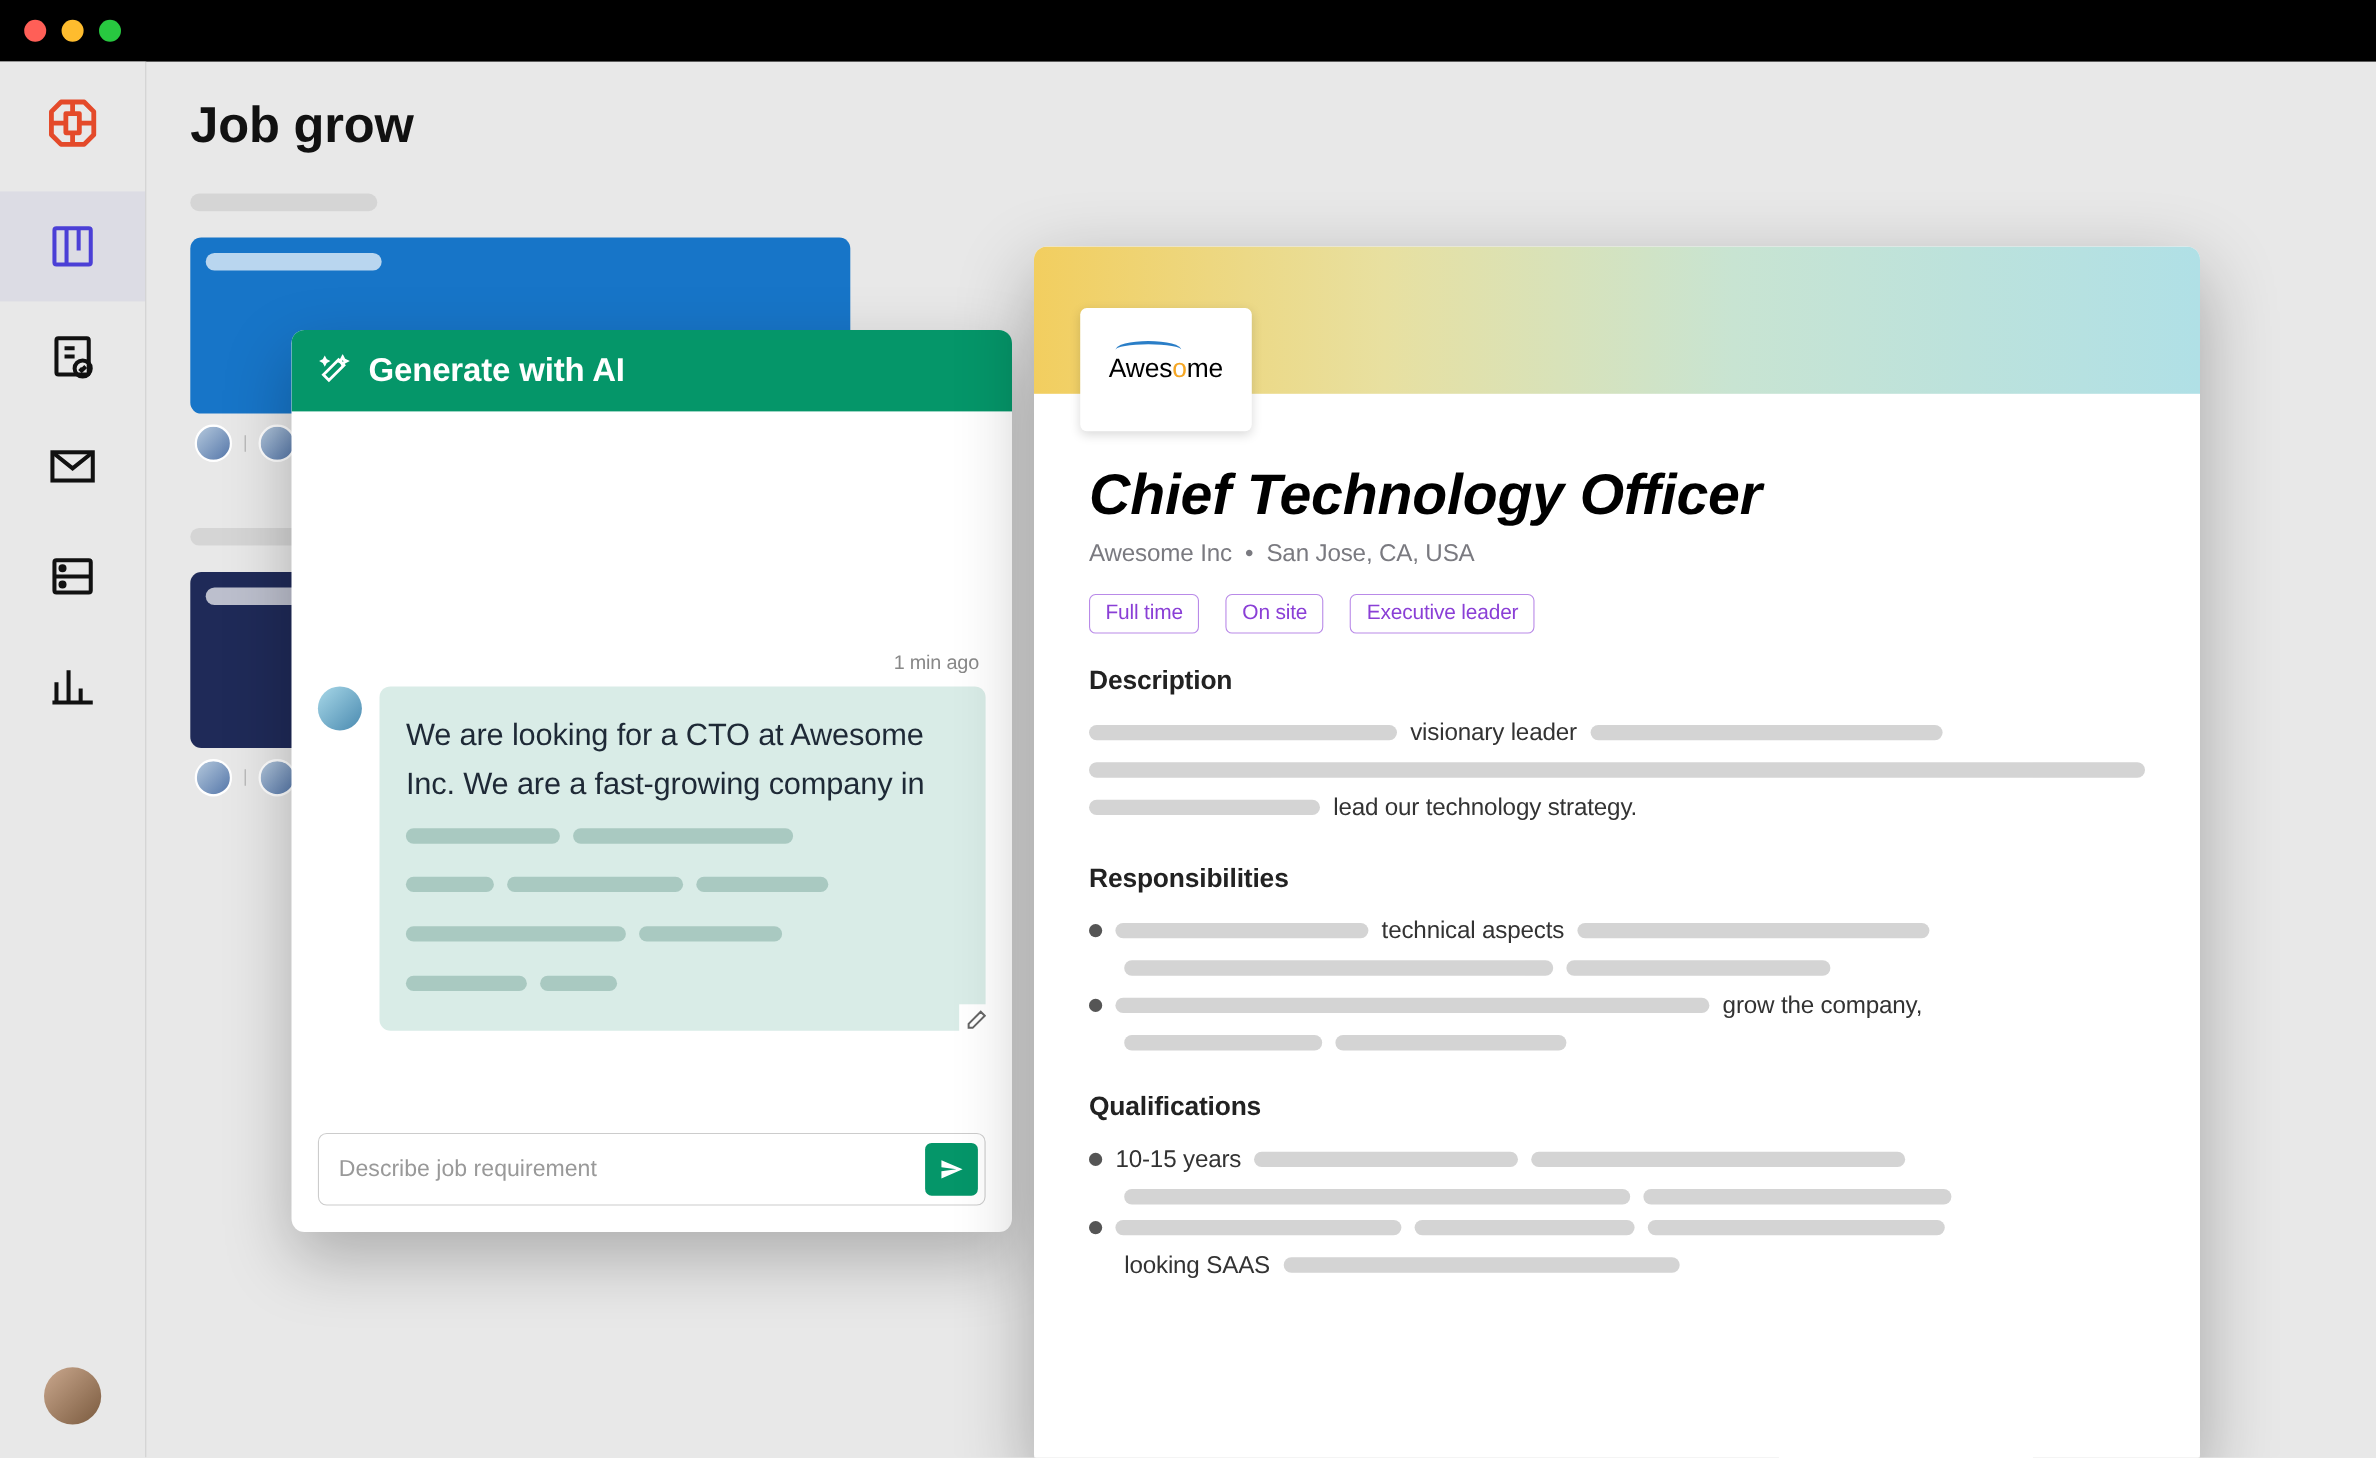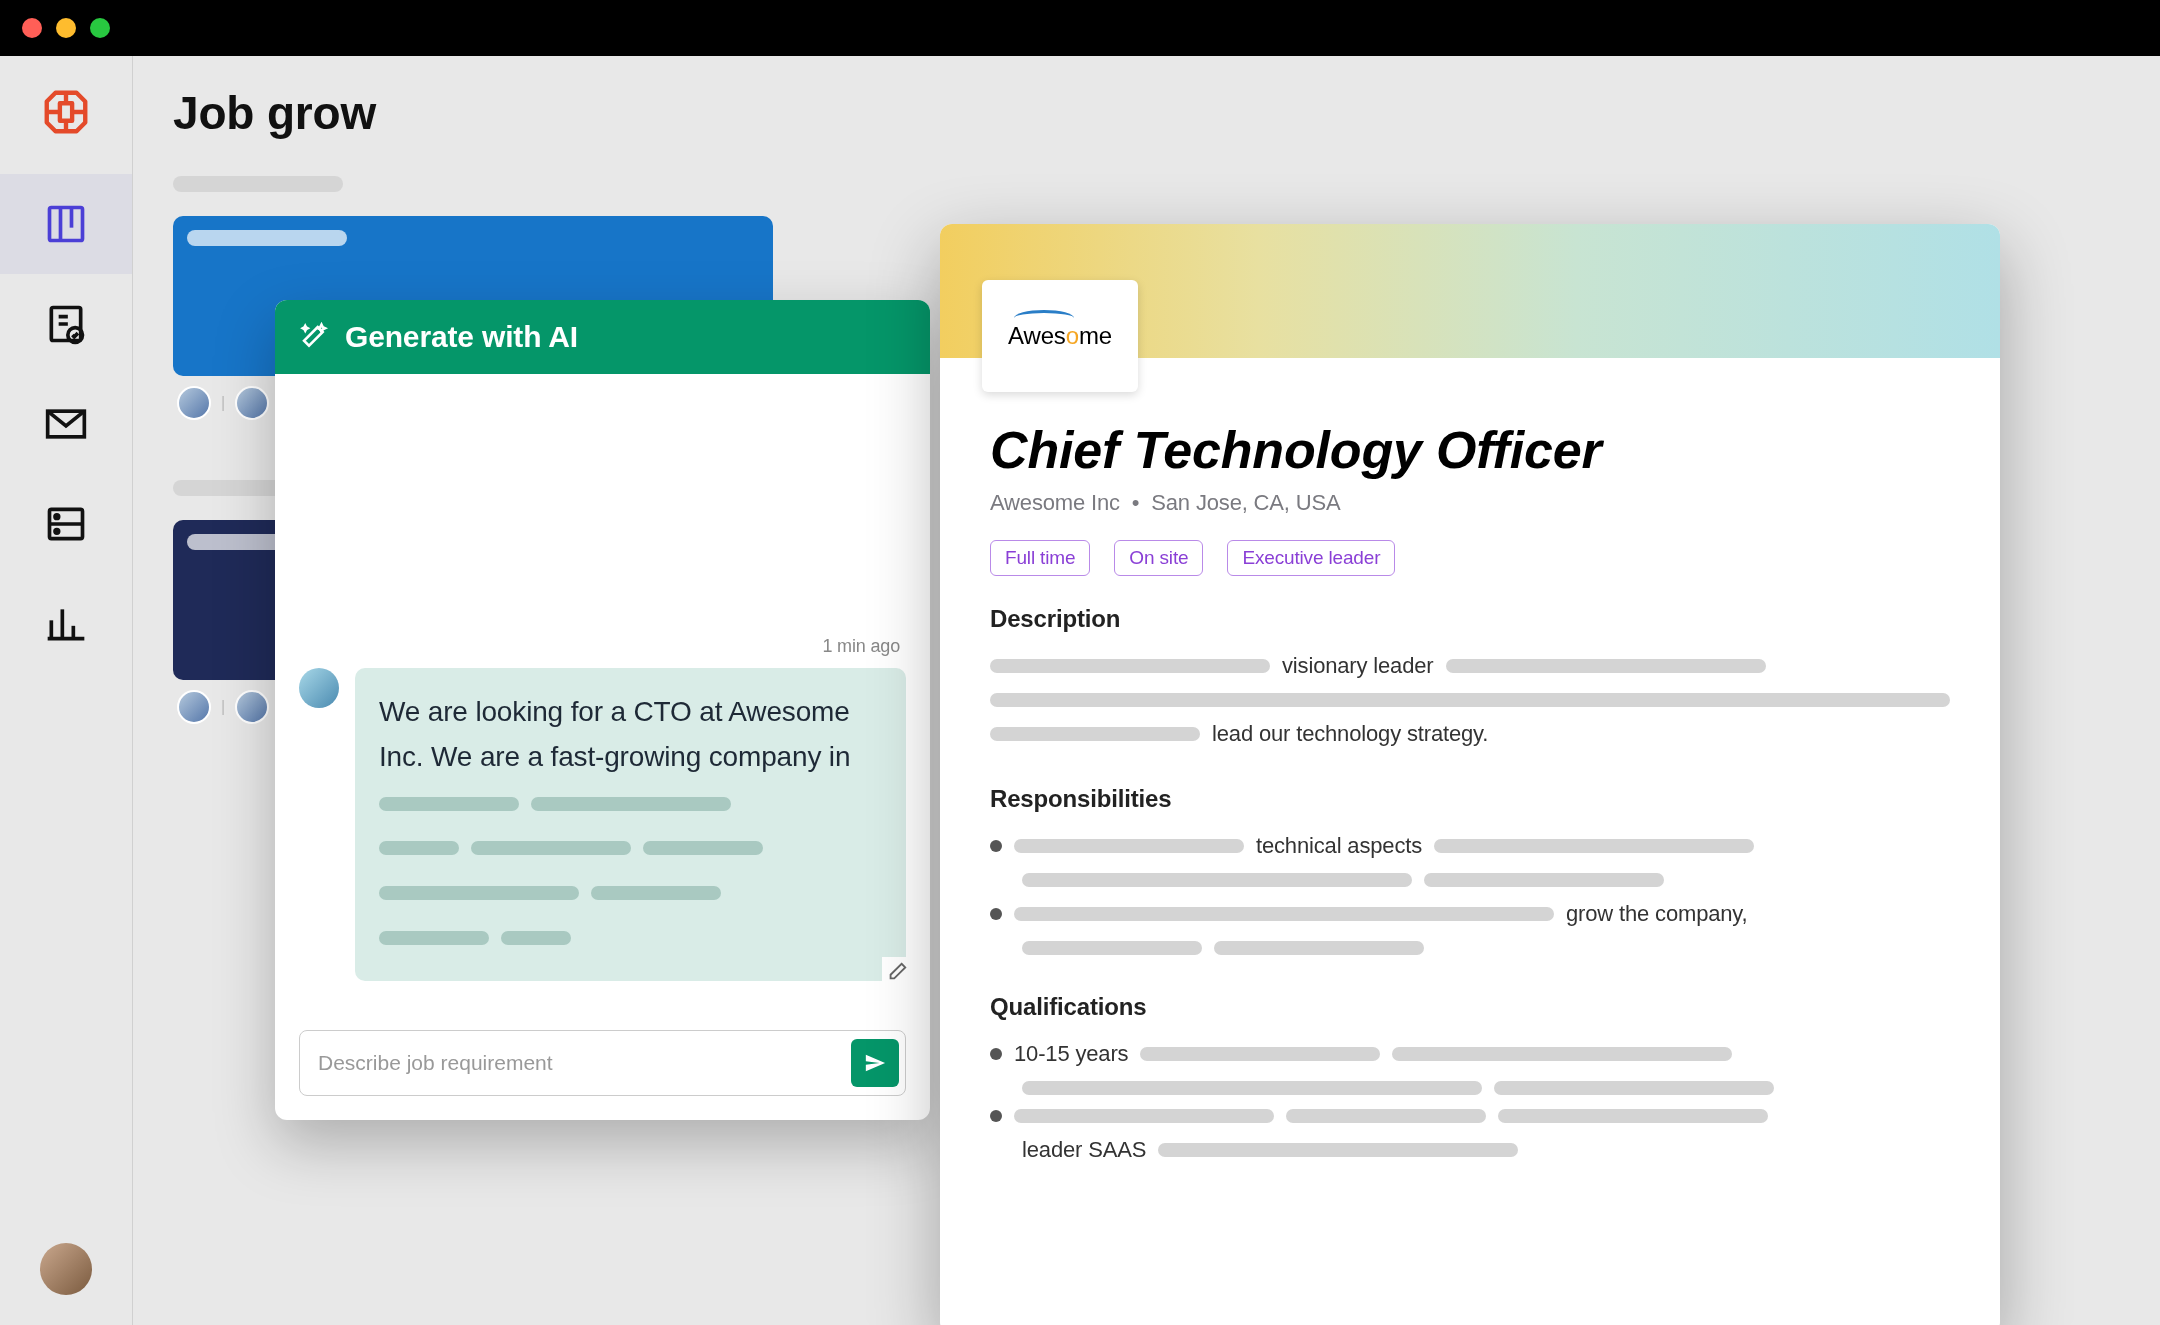--- a/index.html
+++ b/index.html
@@ -29,21 +29,21 @@
 .kanban-card { border-radius: 10px; overflow: visible; width: 600px; }
 .card-top { height: 160px; border-radius: 10px; position: relative; padding: 14px; }
 .card-top.blue { background: #1775c8; }
 .card-top.navy { background: #1f2a58; }
 .pill { width: 160px; height: 16px; background: rgba(255,255,255,0.7); border-radius: 8px; }
 .card-bottom { display: flex; align-items: center; padding: 10px 4px 0 4px; gap: 10px; }
 .mini-av { width: 34px; height: 34px; border-radius: 50%; background: linear-gradient(135deg,#b4c8dc,#5577aa); border:2px solid #fff; }
 .sep { color:#bbb; }
 
 
-.ai-panel { position: absolute; left: 275px; top: 244px; width: 655px; height: 820px; background: #fff; border-radius: 12px; box-shadow: 0 24px 60px rgba(0,0,0,0.25); display: flex; flex-direction: column; overflow: hidden; z-index: 5; gap: 44px; }
+.ai-panel { position: absolute; left: 265px; top: 244px; width: 655px; height: 820px; background: #fff; border-radius: 12px; box-shadow: 0 24px 60px rgba(0,0,0,0.25); display: flex; flex-direction: column; overflow: hidden; z-index: 5; }
 .ai-header { background: #059669; color: #fff; padding: 20px 24px; display: flex; align-items: center; gap: 16px; font-size: 30px; font-weight: 600; }
 .wand { width: 30px; height: 30px; }
 .ai-body { flex: 1; padding: 24px; position: relative; }
 .timestamp { position: absolute; right: 30px; top: 218px; font-size: 18px; color: #888; }
 .message-row { display: flex; gap: 16px; align-items: flex-start; position: absolute; top: 250px; left: 24px; right: 24px; }
 .msg-av { width: 40px; height: 40px; border-radius: 50%; background: linear-gradient(135deg,#a8d8e8,#4a8ab0); flex-shrink:0; }
 .bubble { background: #d9ece7; border-radius: 10px; padding: 22px 24px; flex: 1; font-size: 28px; color: #1e2936; line-height: 1.6; position: relative; }
 .edit-icon { position: absolute; right: -6px; bottom: -6px; width: 30px; height: 30px; color:#666; background:#fff; padding:4px; }
 .bubble-sk { display: inline-block; height: 14px; background: #a9c9c1; border-radius: 7px; margin-right: 12px; margin-top:10px; }
 .ai-input-row { margin: 0 24px 24px 24px; border: 1px solid #ccc; border-radius: 8px; display: flex; align-items: center; padding: 6px 6px 6px 18px; position: absolute; bottom:0; left:0; right:0; }
@@ -269,19 +269,19 @@
             <span class="sk" style="width:460px"></span>
             <span class="sk" style="width:280px"></span>
           </div>
         <div class="flow-line">
             <span class="bullet"></span>
             <span class="sk" style="width:260px"></span>
             <span class="sk" style="width:200px"></span>
             <span class="sk" style="width:270px"></span>
           </div>
         <div class="flow-line indent">
-            <span>leader SAAS</span>
+            <span>looking SAAS</span>
             <span class="sk" style="width:360px"></span>
           </div>
       </div>
     </div>
   </div>
 </div>
 
 </body></html>

